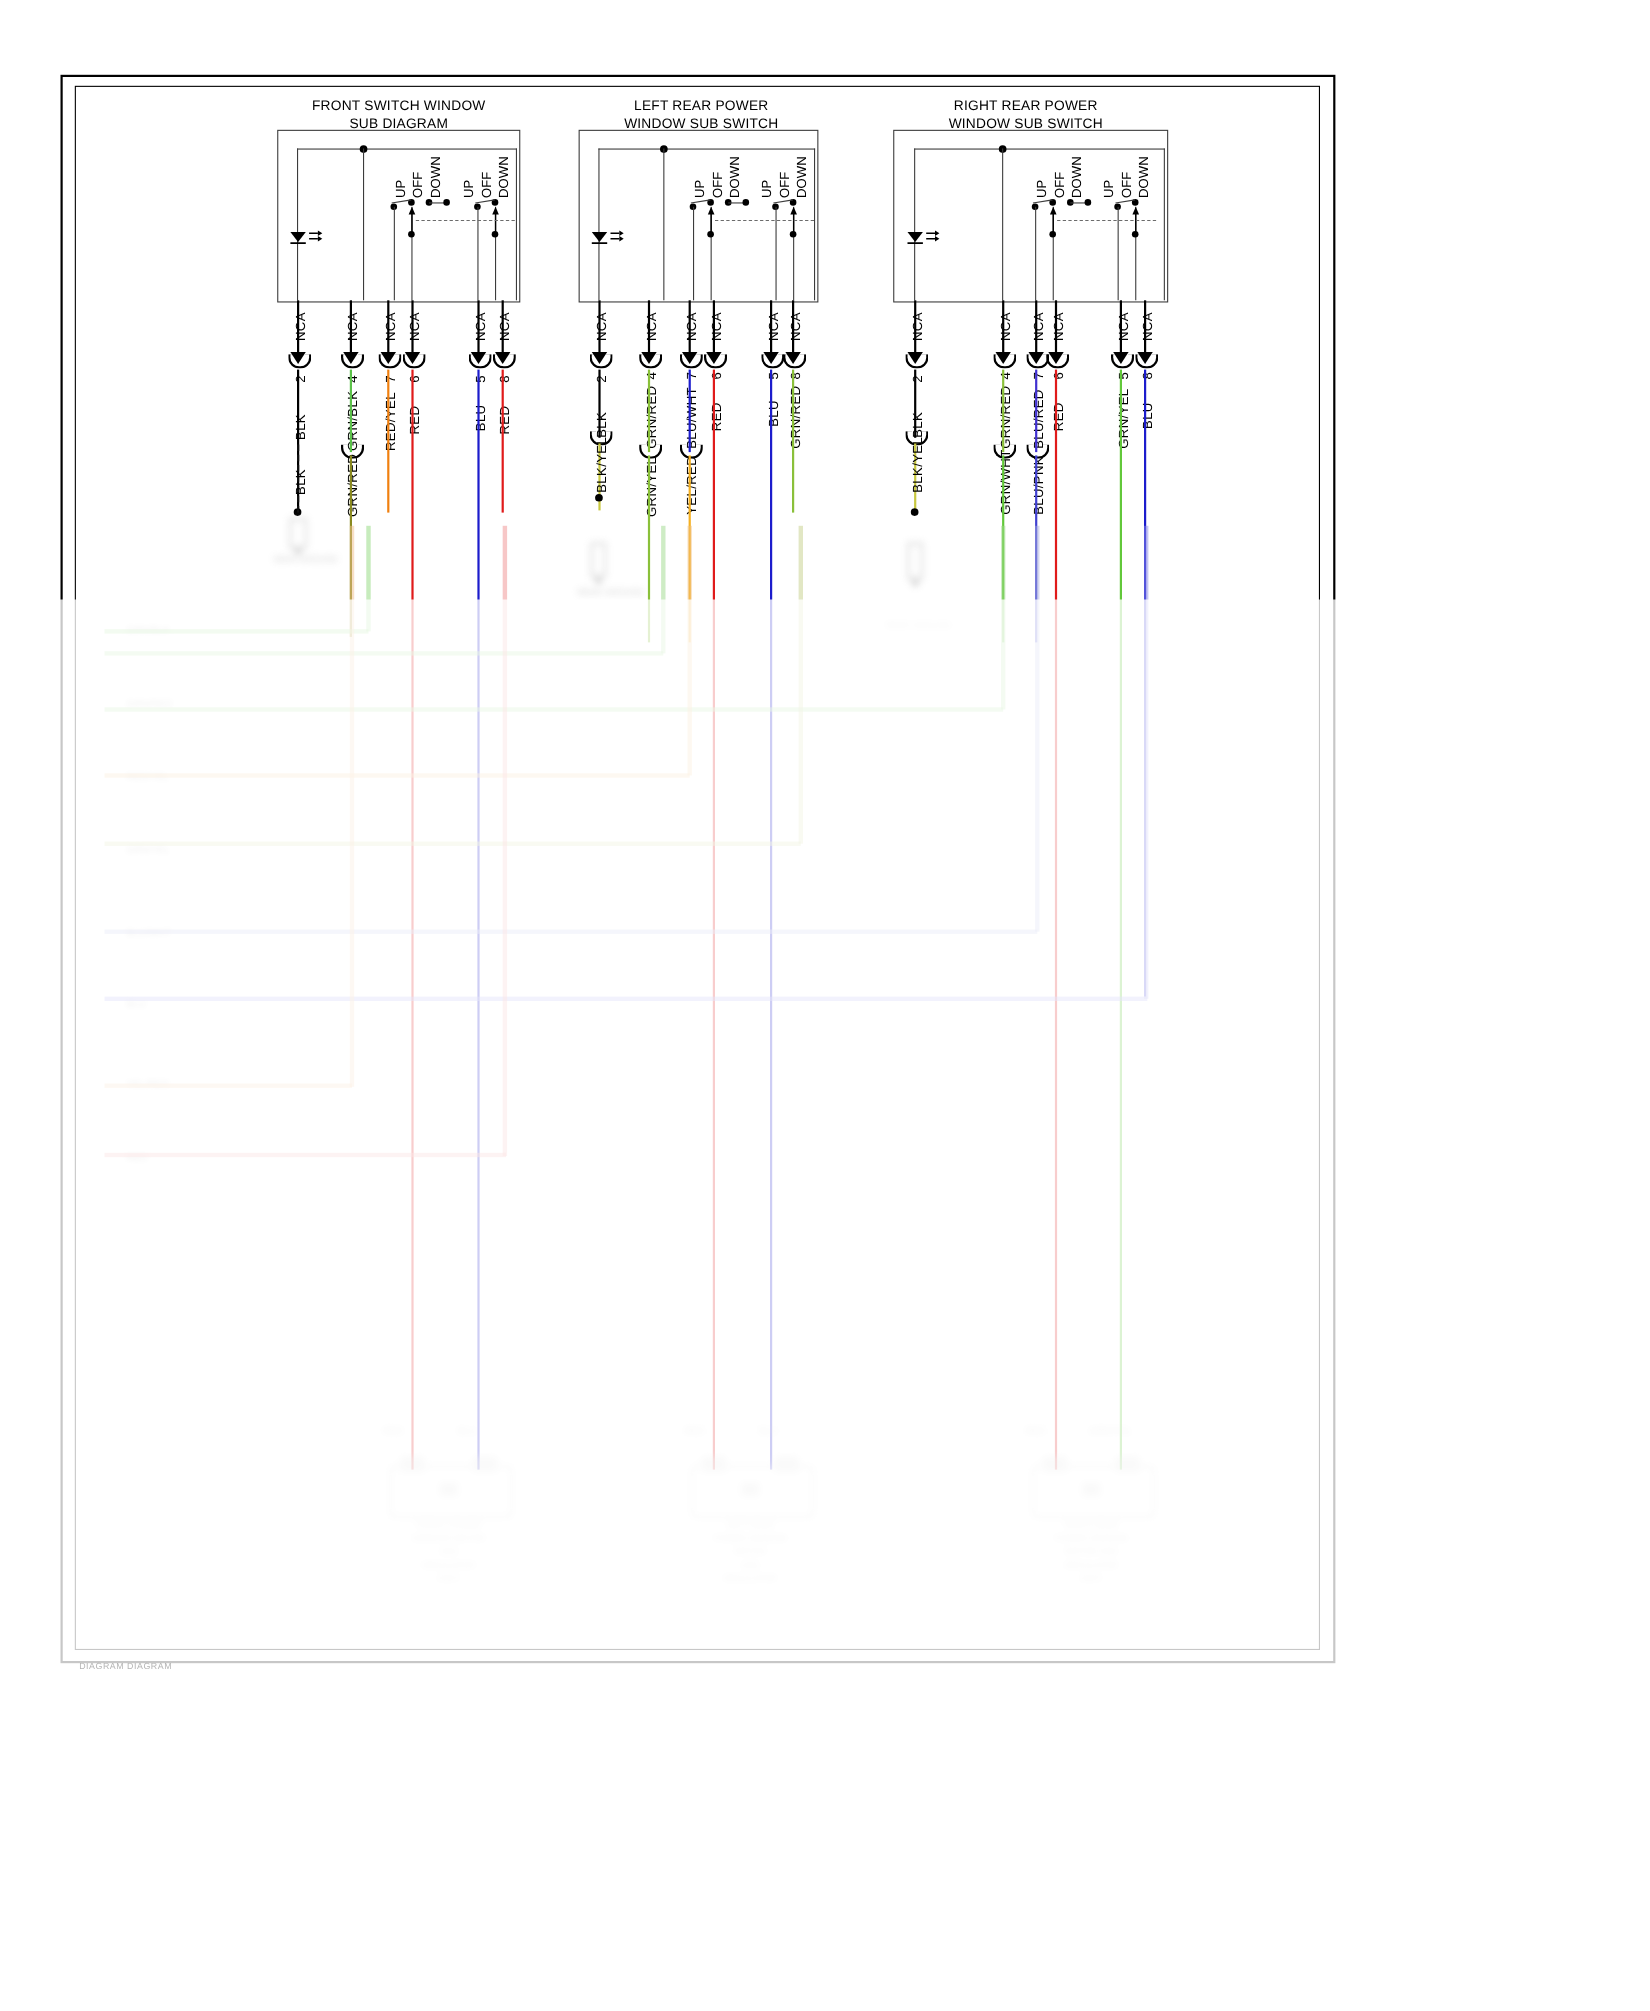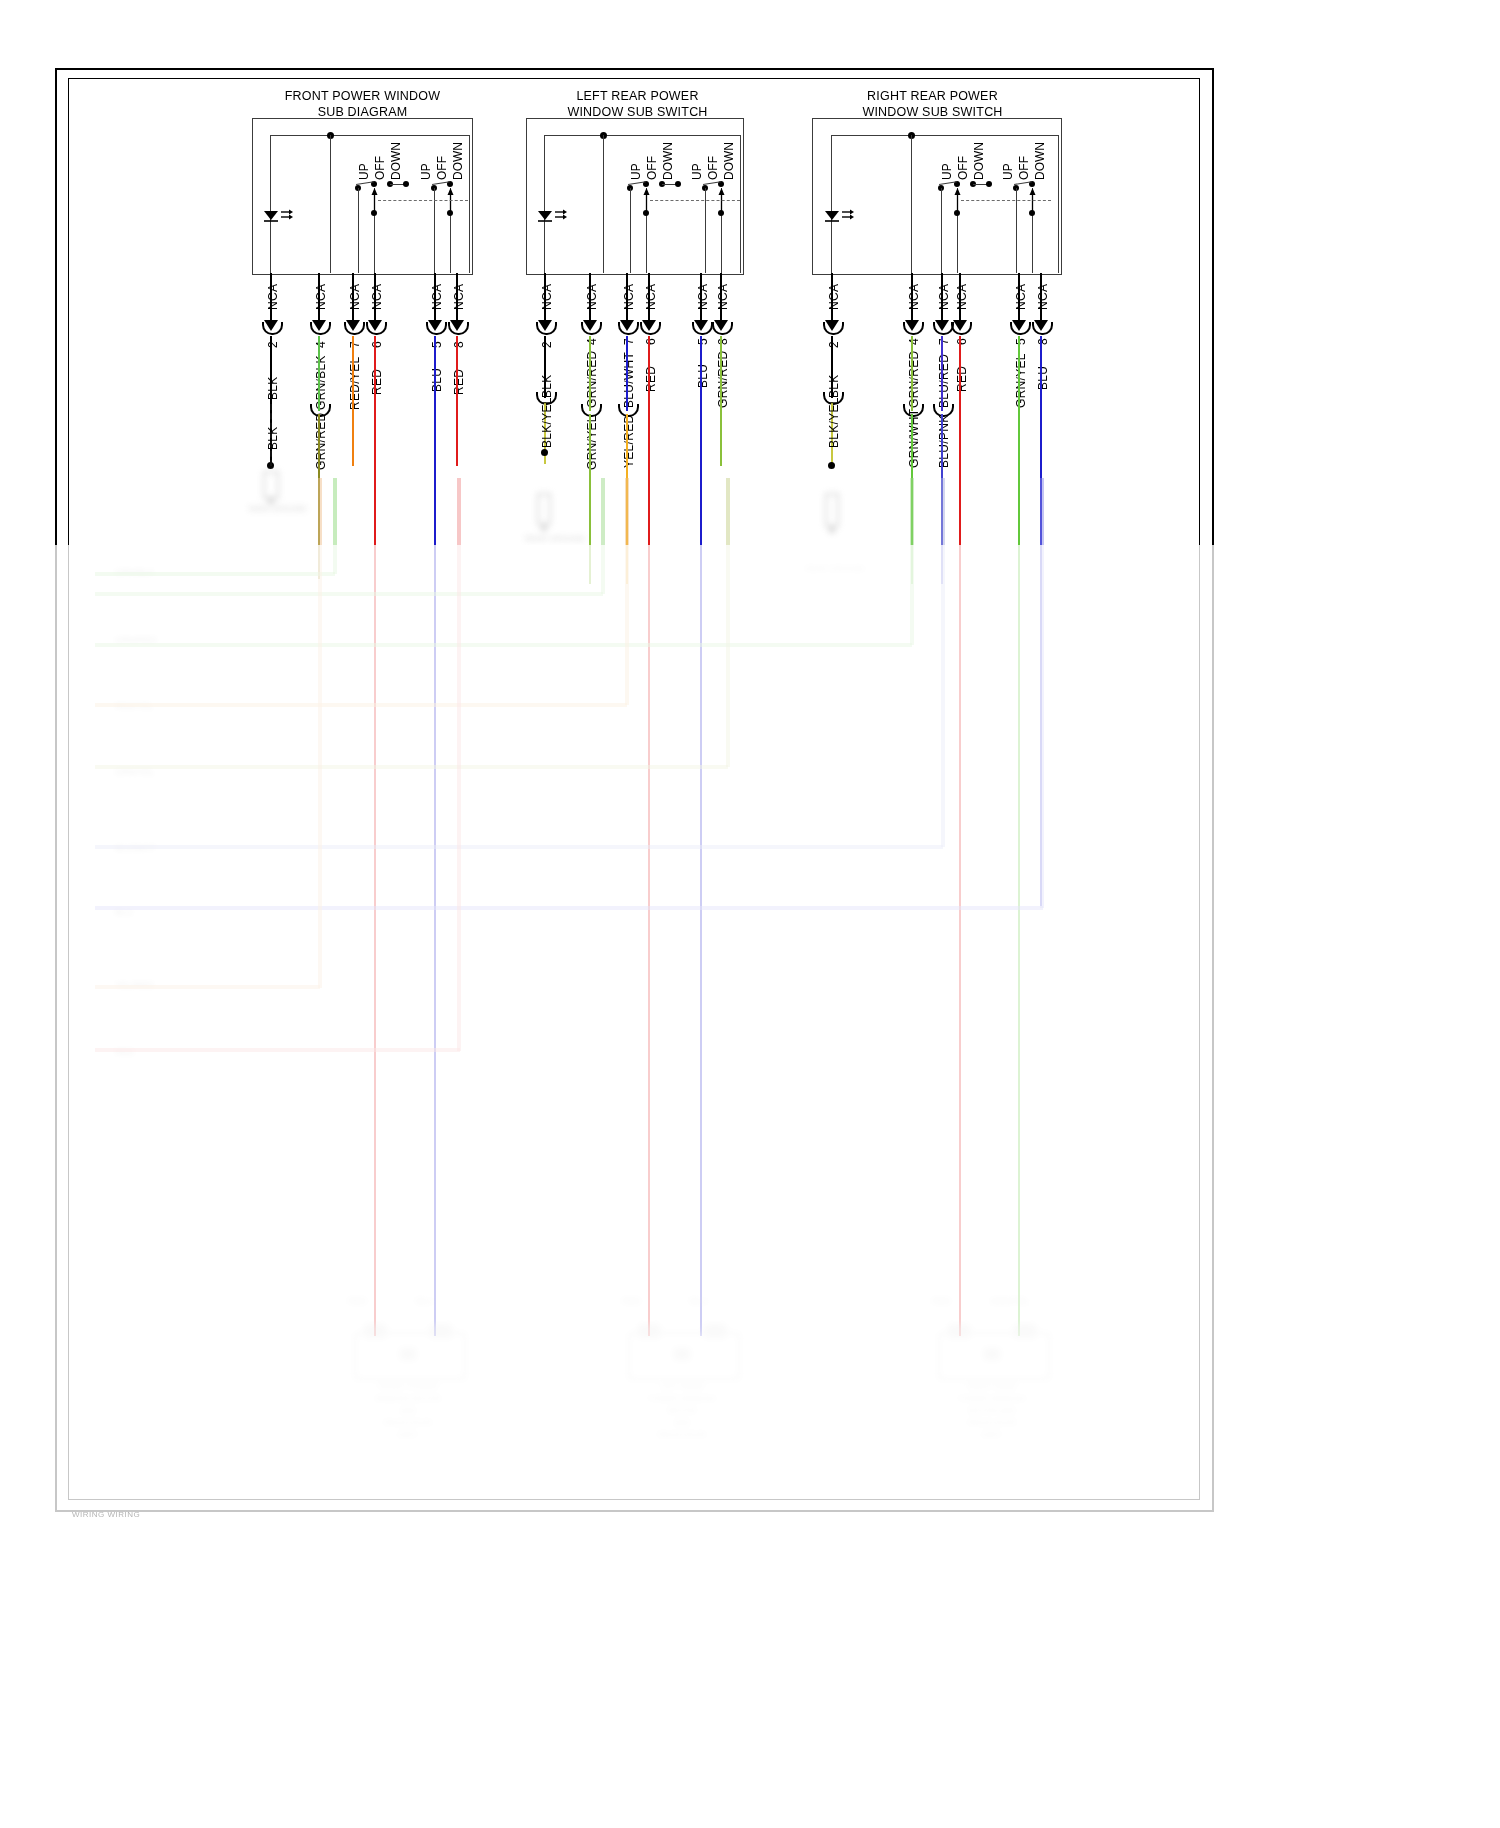--- a/index.html
+++ b/index.html
@@ -50,21 +50,21 @@
 </style>
 </head>
 <body>
 
 <div id="page">
 
   <div class="frame-outer" style="left:55px;top:68px;width:1155px;height:1440px;"></div>
   <div class="frame-inner" style="left:68px;top:78px;width:1130px;height:1420px;"></div>
 
   <div class="sw-title" style="left:255px;top:88px;width:215px;">
-    <div>FRONT POWER WINDOW</div>
+    <div>FRONT SWITCH WINDOW</div>
     <div>SUB DIAGRAM</div>
   </div>
   <div class="sw-box" style="left:252px;top:118px;width:219px;height:155px;"></div>
 
   <div class="thin-h" style="left:270px;top:135px;width:200px;"></div>
   <div class="dot" style="left:327px;top:132px;"></div>
 
   <div class="thin-v" style="left:270px;top:135px;height:138px;"></div>
   <div class="thin-v" style="left:330px;top:135px;height:138px;"></div>
   <div class="thin-v" style="left:469px;top:135px;height:138px;"></div>
@@ -511,15 +511,15 @@
     <div class="conn-pin" style="left:52px;top:30px;width:16px;height:12px;"></div>
     <div class="ltext-c" style="left:-6px;top:64px;width:132px;">RIGHT REAR</div>
     <div class="ltext-c" style="left:-6px;top:76px;width:132px;">POWER WINDOW</div>
     <div class="ltext-c" style="left:-6px;top:88px;width:132px;">MOTOR AND</div>
     <div class="ltext-c" style="left:-6px;top:100px;width:132px;">REGULATOR</div>
     <div class="ltext-c" style="left:-6px;top:112px;width:132px;">ASSY</div>
   </div>
 
   <div class="fade-veil"></div>
 
-  <div class="footer-txt" style="left:72px;top:1510px;z-index:60;">WIRING WIRING</div>
+  <div class="footer-txt" style="left:72px;top:1510px;z-index:60;">DIAGRAM DIAGRAM</div>
 
 </div>
 
 </body></html>

